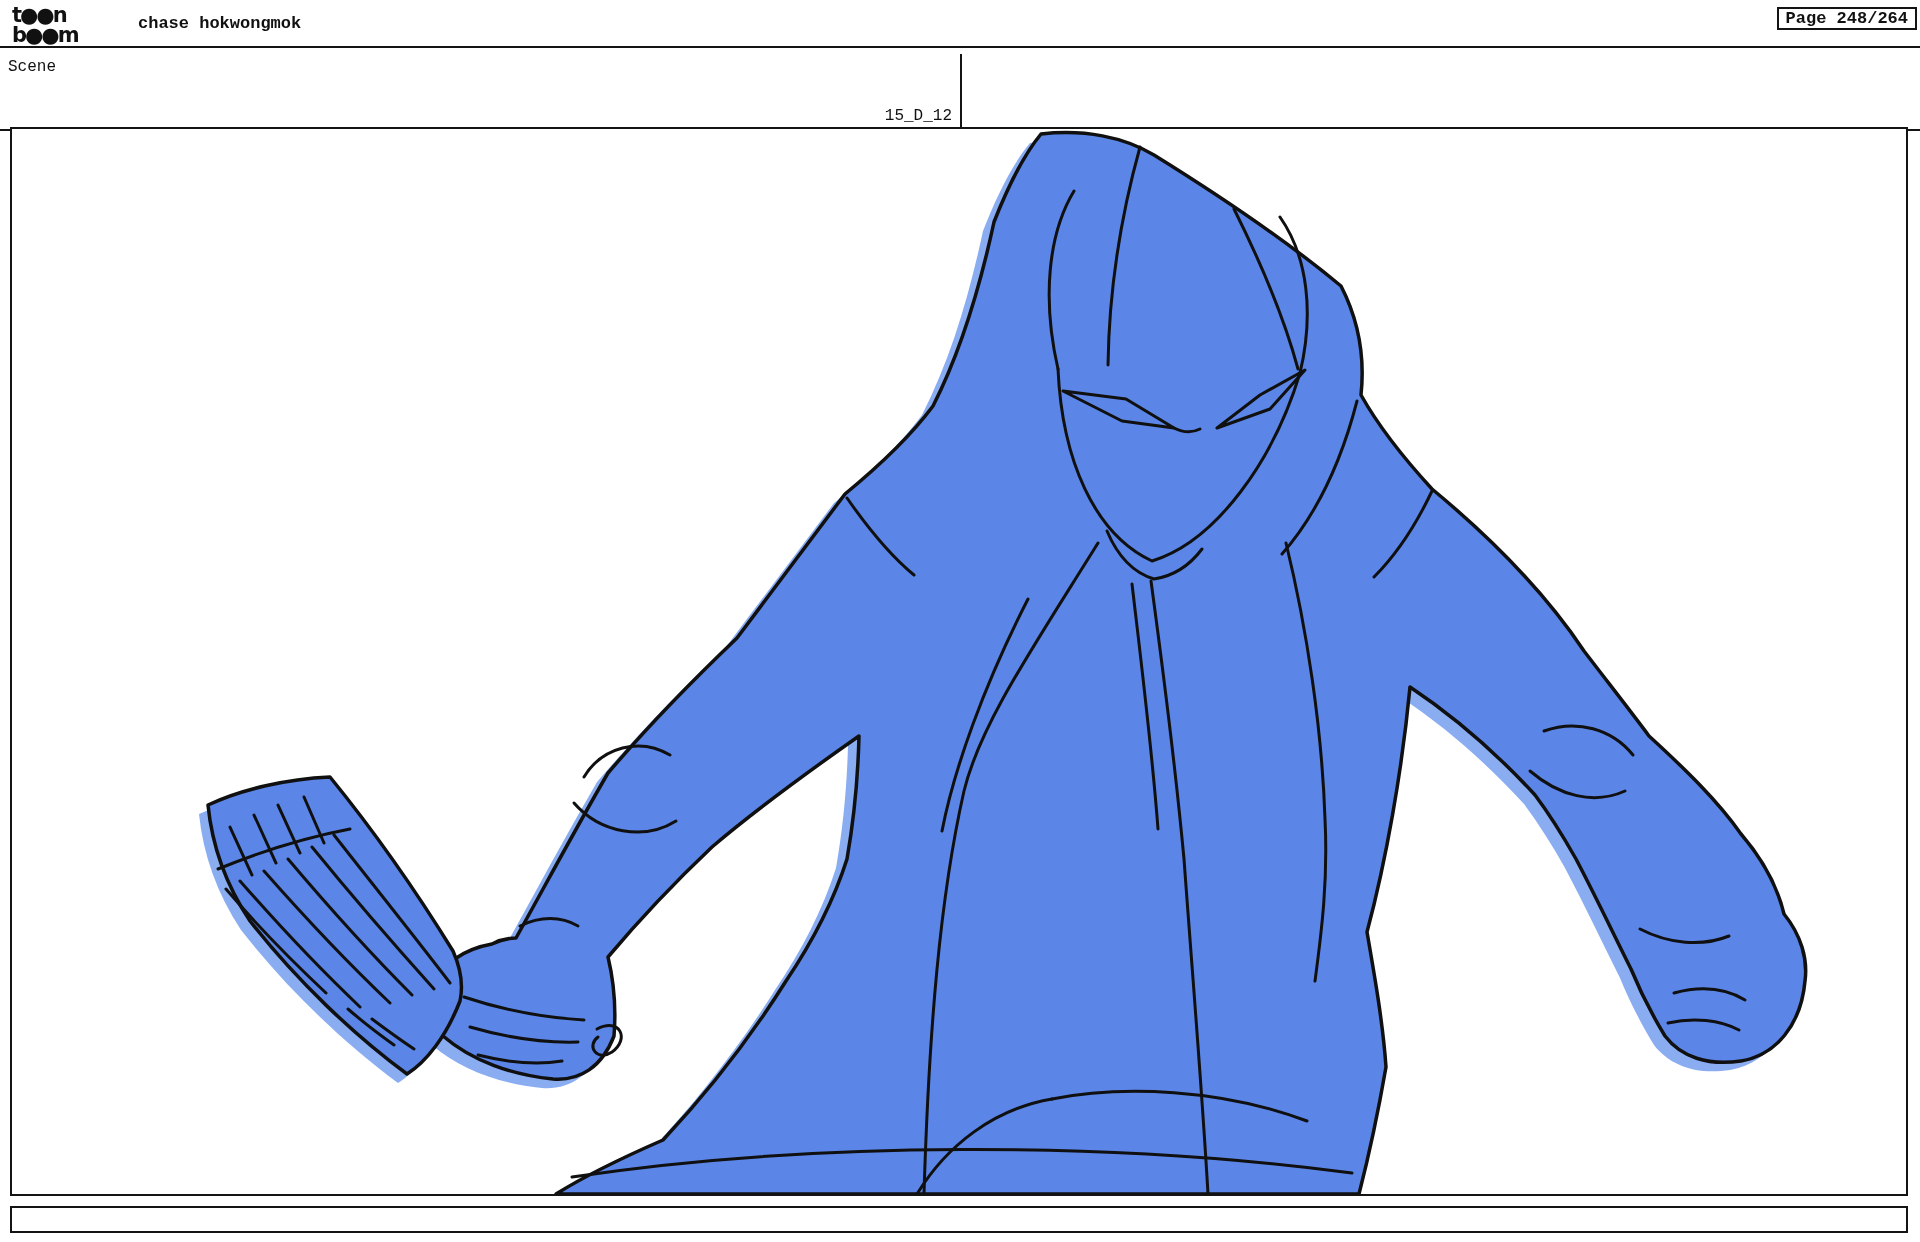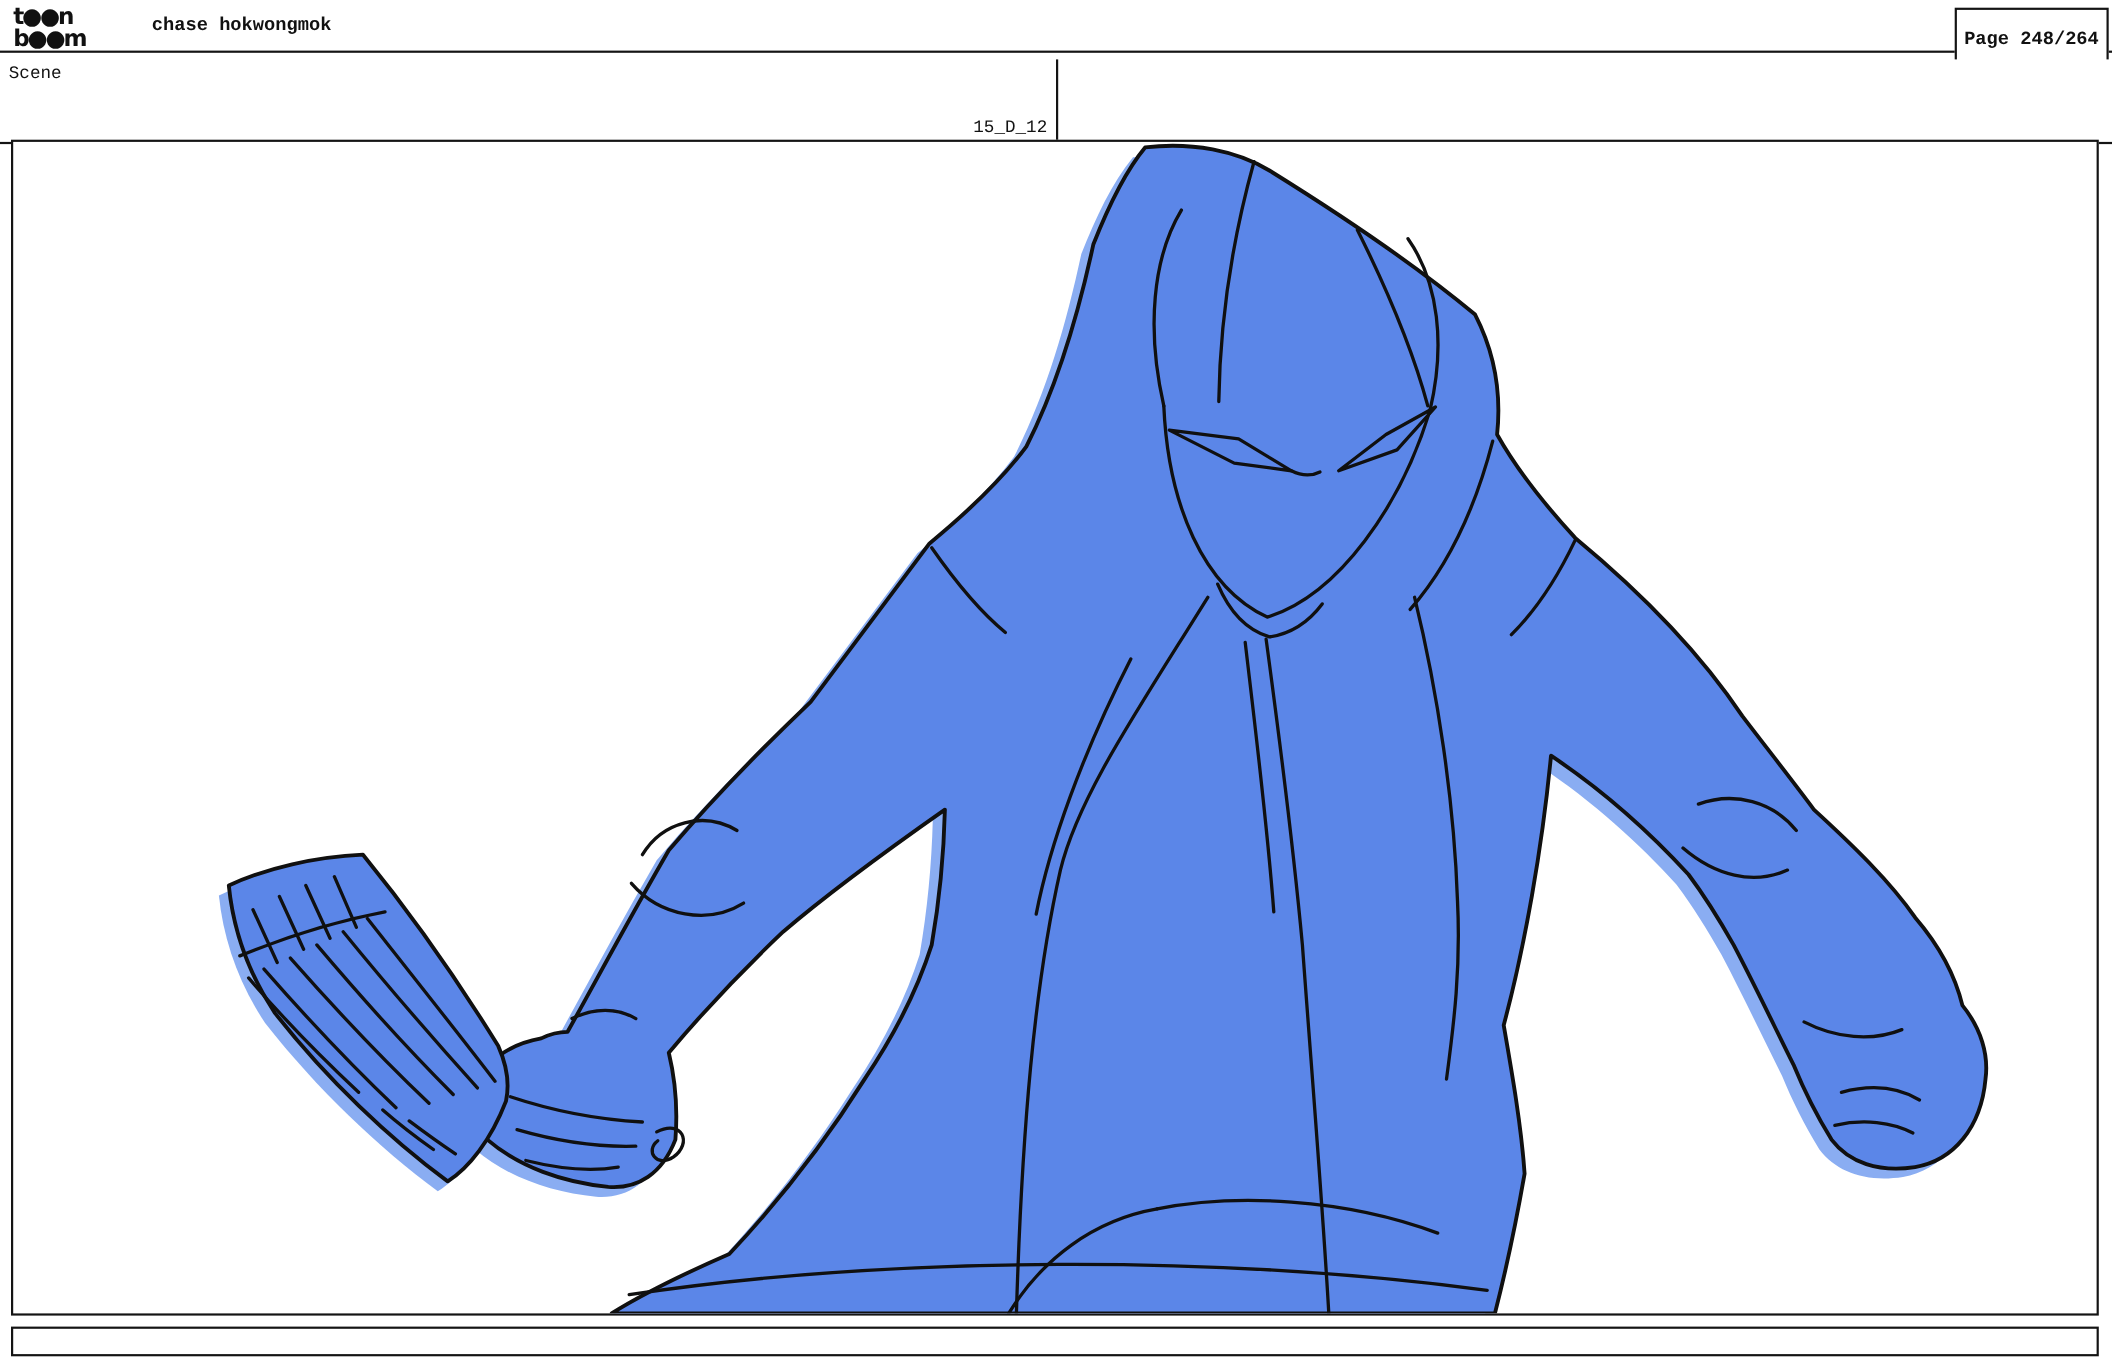--- a/index.html
+++ b/index.html
@@ -13,21 +13,21 @@
   .page{position:relative;width:1920px;height:1242px;background:#fff;}
 
   
   .header{position:absolute;left:0;top:0;width:1920px;height:48px;
     border-bottom:2px solid #141414;background:#fff;}
   .logo{position:absolute;left:12px;top:5px;font-weight:bold;font-size:21px;
     line-height:20px;letter-spacing:-2px;font-family:"DejaVu Sans",sans-serif;}
   .logo div{white-space:pre;}
   .doc-title{position:absolute;left:138px;top:14px;font-weight:bold;font-size:17px;}
   .page-box{position:absolute;right:3px;top:7px;border:2px solid #141414;
-    padding:18px 7px;font-weight:bold;font-size:17px;background:#fff;}
+    padding:0 7px;font-weight:bold;font-size:17px;background:#fff;}
 
   
   .info-row{position:absolute;left:0;top:54px;width:1920px;height:77px;
     border-bottom:2px solid #141414;background:#fff;}
   .cell{position:absolute;top:0;height:100%;}
   .cell-scene{left:0;width:962px;border-right:2px solid #141414;}
   .cell-panel{left:962px;width:958px;}
   .cell-label{position:absolute;left:8px;top:4px;font-size:16px;}
   .cell-value{position:absolute;right:8px;bottom:4px;font-size:16px;}
 

